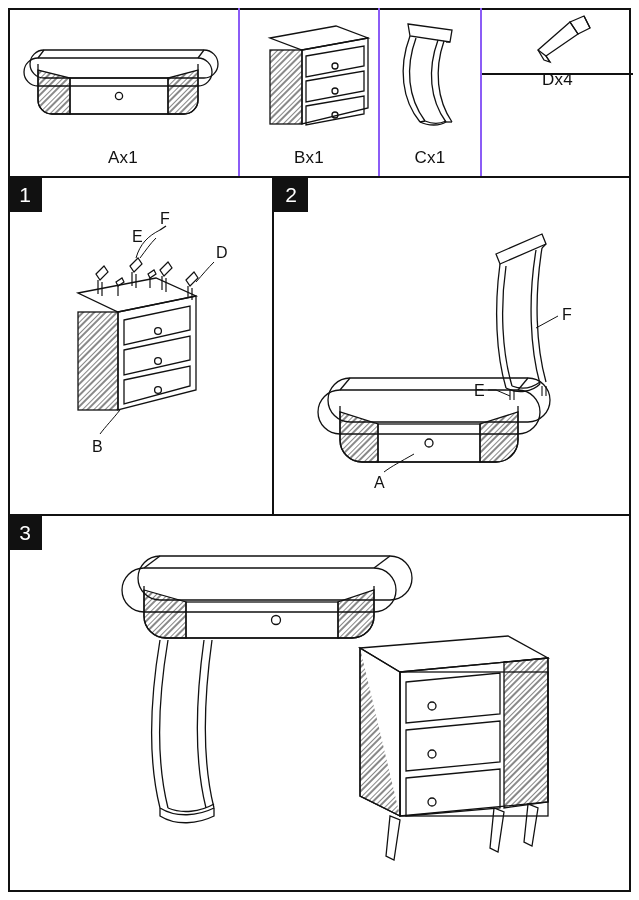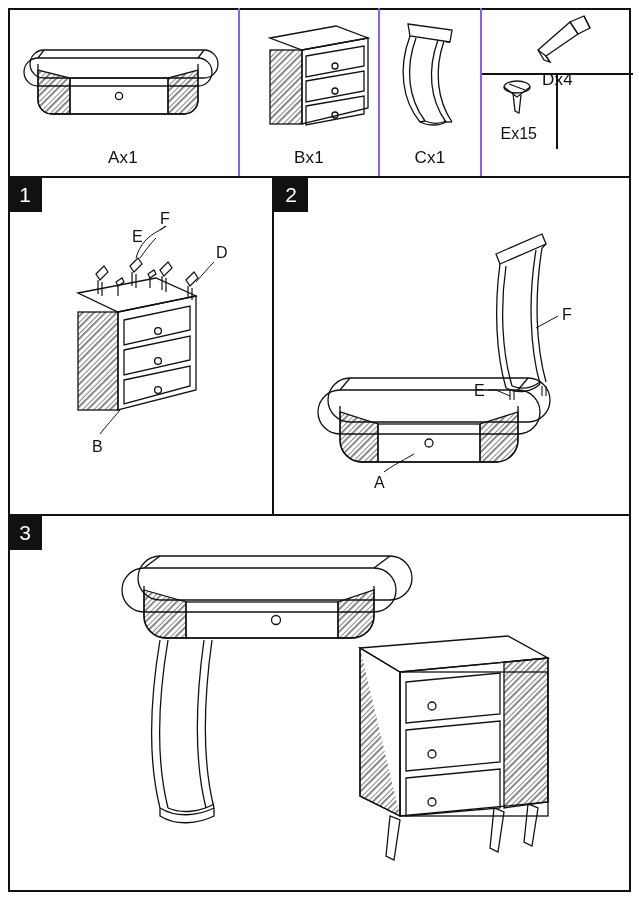--- a/index.html
+++ b/index.html
@@ -240,33 +240,20 @@
               <path d="M96 26 L64 48 L56 42 L88 14 Z"></path>
               <path d="M56 42 L62 52 L68 54 L64 48"></path>
               <path d="M64 48 L68 54"></path>
               <path d="M102 8 L108 20"></path>
             </g>
           </svg>
         </div>
         <div class="part-label">Dx4</div>
       </div>
       <div class="def-bottom">
-        <div class="def-cell left">
-          <div class="part-art">
-            <svg viewBox="0 0 75 46" width="75" height="46">
-              <g fill="none" stroke="#111111" stroke-width="1.3">
-                <ellipse cx="35" cy="12" rx="13" ry="6"></ellipse>
-                <path d="M22 12 L35 22 L48 12"></path>
-                <path d="M27 9 L43 15"></path>
-                <path d="M31 18 L33 36 L37 38 L39 20"></path>
-              </g>
-            </svg>
-          </div>
-          <div class="def-label">Ex15</div>
-        </div>
       </div>
     </div>
   </div>
 
   <div class="steps-wrap">
 
     <div class="step-panel step-1">
       <div class="step-badge">1</div>
       <div class="step-art">
         <svg viewBox="0 0 266 338" width="266" height="338">

